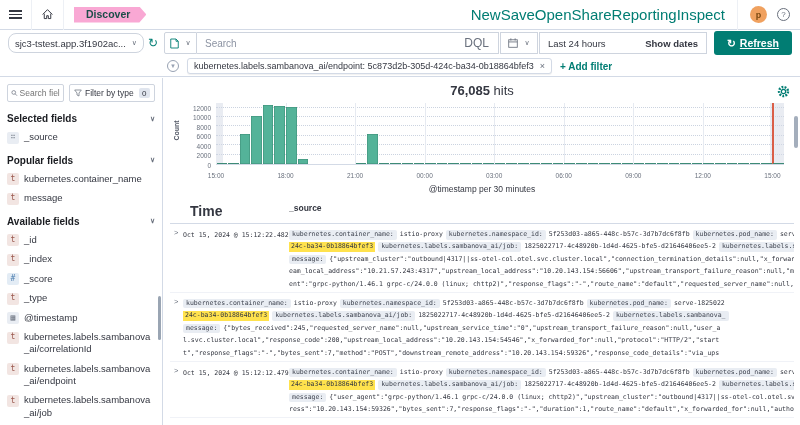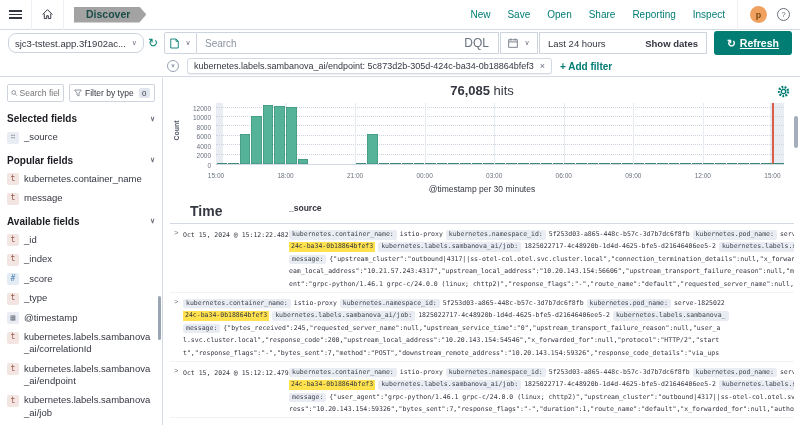--- a/index.html
+++ b/index.html
@@ -7,25 +7,25 @@
   body { position:relative; overflow:hidden; background:#fff; color:#343741;
          font-family:"Liberation Sans", sans-serif; }
 
   
   .topbar { position:absolute; top:0; left:0; right:0; height:30px;
             border-bottom:1px solid #D3DAE6; display:flex; align-items:center; background:#fff; }
   .tb-box { height:30px; display:flex; align-items:center; justify-content:center;
             padding:0 9px; border-right:1px solid #EDF0F5; }
   .burger { width:13px; height:9px;
             background:repeating-linear-gradient(#343741 0 1.6px, transparent 1.6px 3.6px); }
-  .crumb { margin:0 10px; background:#a3a3a3; color:#1A4D48; font-size:10.5px; font-weight:600;
+  .crumb { margin:0 10px; background:#f9a8d4; color:#1A4D48; font-size:10.5px; font-weight:600;
            padding:1px 16px 3px 12px;
            clip-path:polygon(0 0, calc(100% - 7px) 0, 100% 50%, calc(100% - 7px) 100%, 0 100%); }
-  .tb-nav { margin-left:auto; display:flex; gap:17px; align-items:center;
-            font-size:10px; color:#017D73; padding-right:12px; }
+  .tb-nav { margin-left:auto; display:flex; align-items:center;
+            font-size:15px; color:#017D73; padding-right:12px; }
   .tb-nav span { cursor:pointer; }
   .tb-right { display:flex; align-items:center; gap:10px; padding:0 10px 0 12px;
               border-left:1px solid #EDF0F5; height:30px; }
   .avatar { width:17px; height:17px; border-radius:50%; background:#F0A15F; color:#7C4A12;
             font-size:9px; font-weight:700; display:flex; align-items:center; justify-content:center; }
   .help { width:13px; height:13px; border-radius:50%; border:1px solid #69707D; color:#69707D;
           font-size:8px; display:flex; align-items:center; justify-content:center; }
 
   
   .querybar { position:absolute; top:30px; left:0; right:0; height:26px;

